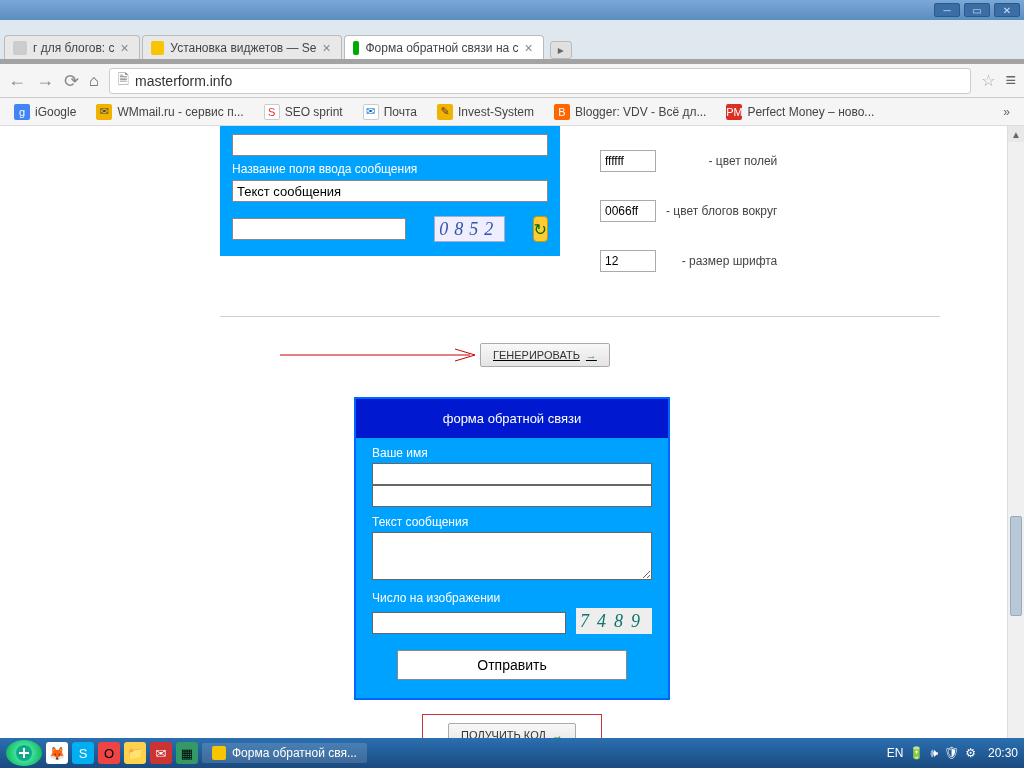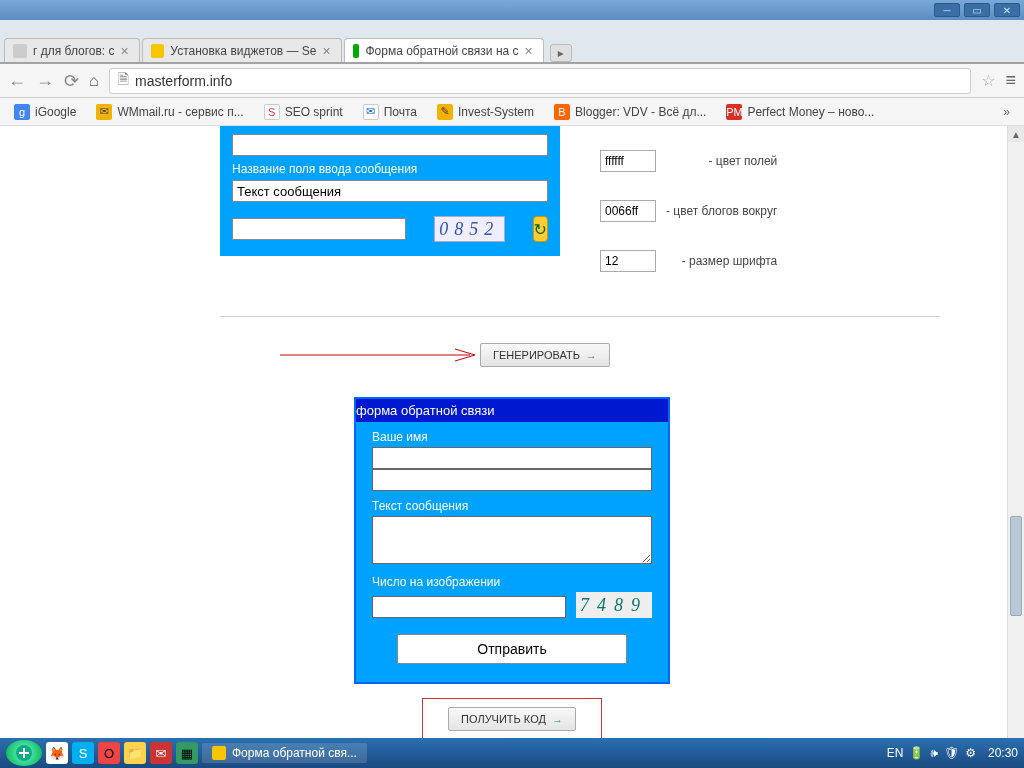--- a/index.html
+++ b/index.html
@@ -35,21 +35,21 @@
   font-size: 10px;
 }
 
 
 .tabrow {
   height: 44px;
   background: #dfe7ef;
   display: flex;
   align-items: flex-end;
   padding: 0 0 0 4px;
-  border-bottom: 2px solid #a3a3a3;
+  border-bottom: 5px solid #a3a3a3;
 }
 .tab {
   display: flex;
   align-items: center;
   gap: 6px;
   height: 24px;
   padding: 0 10px 0 8px;
   background: #e8e8e8;
   border: 1px solid #bbb;
   border-bottom: none;
@@ -207,20 +207,21 @@
 
 hr.sep {
   border: none; border-top: 1px solid #cfcfcf;
   margin: 16px 0 26px 200px;
   width: 720px;
 }
 
 .arrow-and-btn {
   display: flex; align-items: center;
   margin-left: 260px;
+  text-decoration: underline;
 }
 .arrow-svg { width: 200px; height: 16px; }
 .gen-btn, .code-btn {
   display: inline-flex; align-items: center; gap: 6px;
   background: linear-gradient(#f8f8f8,#e4e4e4);
   border: 1px solid #aaa;
   padding: 5px 12px;
   font-size: 11px;
   color: #333;
   border-radius: 2px;
@@ -232,21 +233,22 @@
   margin: 30px auto 0 auto;
   width: 316px;
 }
 .preview {
   border: 2px solid #0066ff;
   background: #00a2ff;
 }
 .preview-header {
   background: #0019d0;
   color: #fff;
-  padding: 4px 0;
+  text-align: center;
+  padding: 12px 0;
   font-size: 13px;
 }
 .preview-body {
   padding: 0 16px 10px 16px;
 }
 .preview-body .lbl {
   color: #fff; font-size: 12px; margin: 8px 0 3px 0;
 }
 .preview-body input[type=text] {
   width: 100%; height: 22px; border: 1px solid #666; background: #fff;

